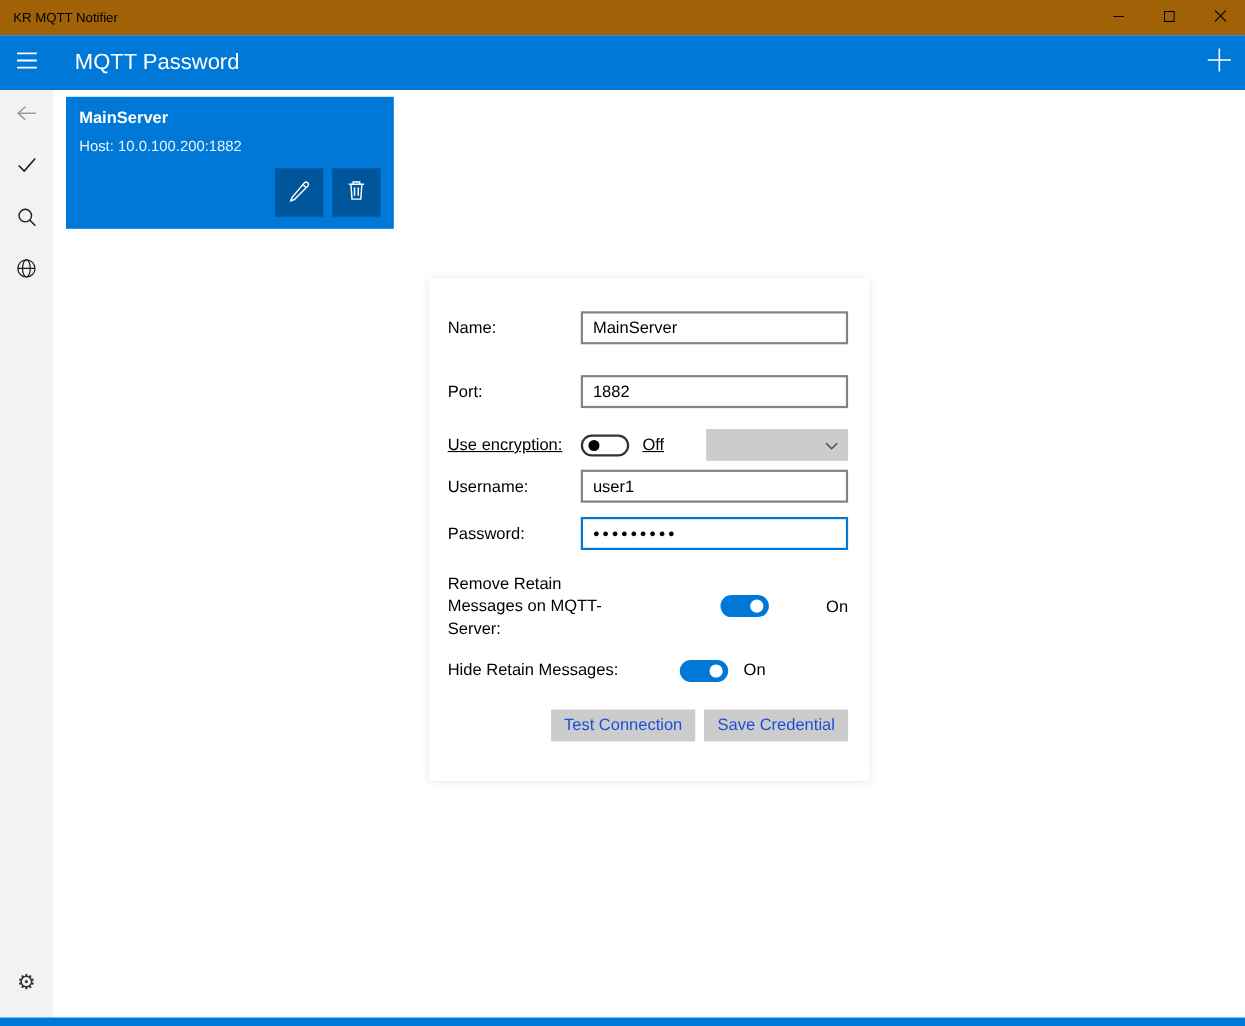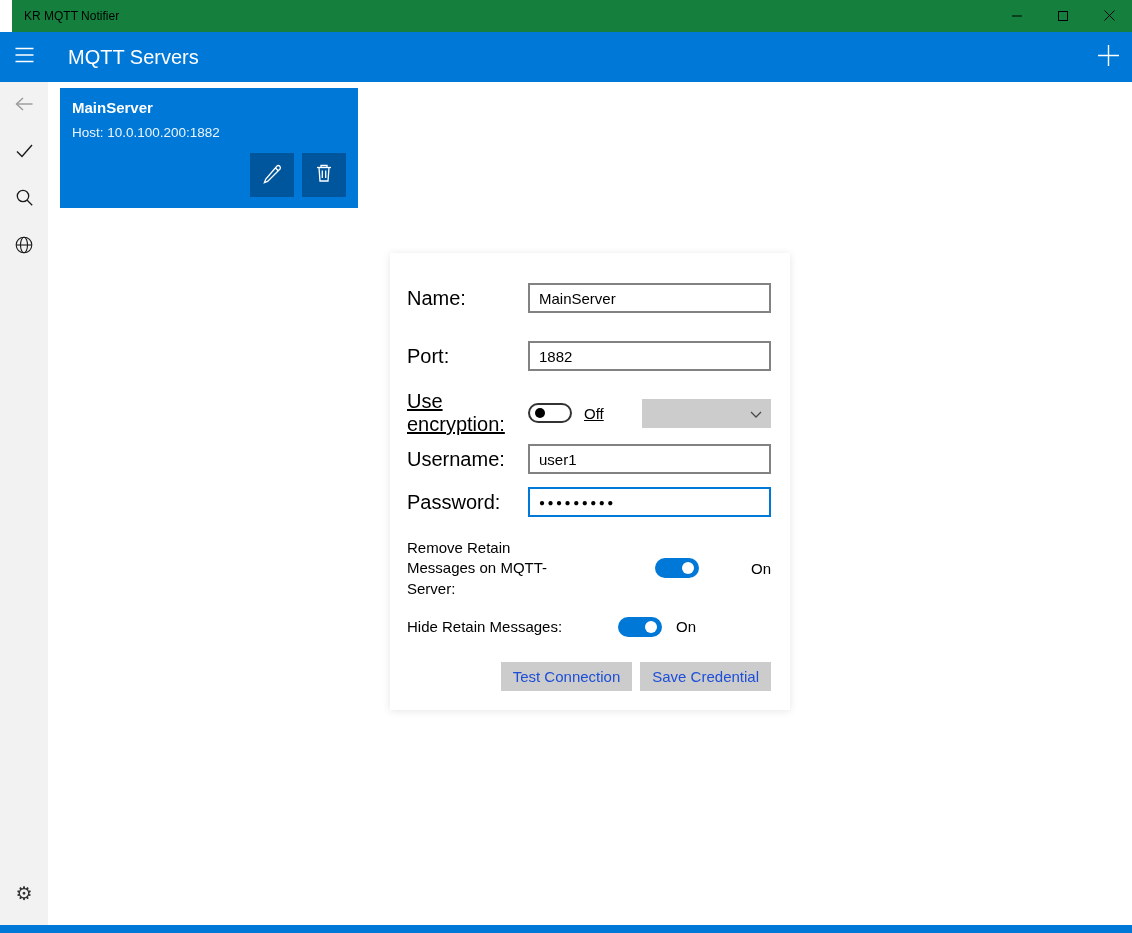--- a/index.html
+++ b/index.html
@@ -3,21 +3,21 @@
 <meta charset="utf-8">
 <style>
   * { margin:0; padding:0; box-sizing:border-box; }
   html,body { width:1132px; height:933px; }
   body {
     font-family:"Liberation Sans", sans-serif;
     background:#fff; position:relative; overflow:hidden; color:#000;
   }
 
   
-  .titlebar { position:absolute; top:0; left:12px; right:0; height:32px; background:#15803d; display:flex; align-items:center; }
+  .titlebar { position:absolute; top:0; left:0; right:0; height:32px; background:#a16207; display:flex; align-items:center; }
   .titlebar-title { font-size:12px; padding-left:12px; flex:1; color:#000; }
   .win-btn { width:46px; height:32px; display:flex; align-items:center; justify-content:center; }
 
   
   .appbar { position:absolute; top:32px; left:0; right:0; height:50px; background:var(--accent,#0078d7); display:flex; align-items:center; color:#fff; }
   .icon-btn-48 { width:48px; height:50px; display:flex; align-items:center; justify-content:center; cursor:pointer; flex-shrink:0; }
   .appbar-title { font-size:20px; font-weight:400; margin-left:20px; }
   .add-btn { margin-left:auto; }
 
   
@@ -34,21 +34,21 @@
   
   .server-card { position:absolute; left:12px; top:6px; width:298px; height:120px; background:var(--accent,#0078d7); color:#fff; padding:11px 12px; cursor:pointer; }
   .card-name { font-size:15px; font-weight:600; }
   .card-host { font-size:13.5px; margin-top:9px; color:rgba(255,255,255,0.92); }
   .card-actions { position:absolute; right:12px; bottom:11px; display:flex; gap:8px; }
   .card-action { width:44px; height:44px; background:var(--accent-dark,#00569c); display:flex; align-items:center; justify-content:center; cursor:pointer; }
 
   
   .form-panel { position:absolute; left:342px; top:171px; width:400px; height:457px; background:#fff; box-shadow:0 1px 8px rgba(0,0,0,0.10); padding:30px 19px 0 17px; }
   .frow { display:flex; align-items:center; }
-  .flabel { width:121px; flex-shrink:0; font-size:20px; }
+  .flabel { width:121px; flex-shrink:0; font-size:15px; }
   .finput { flex:1; min-width:0; height:30px; border:2px solid #828282; background:#fff; font-size:15px; padding:0 9px; font-family:inherit; color:#000; outline:none; }
   .finput.focused { border-color:var(--accent,#0078d7); }
   .pw { font-size:10px; letter-spacing:2.5px; font-weight:bold; }
 
   .mb-28 { margin-bottom:28px; } .mb-13 { margin-bottom:13px; } .mb-19 { margin-bottom:19px; }
   .mb-15 { margin-bottom:8px;text-decoration:underline; } .mb-21 { margin-bottom:21px; } .mb-18 { margin-bottom:18px;justify-content:space-between; } .mb-25 { margin-bottom:25px; }
 
   
   .toggle { width:44px; height:20px; border-radius:10px; position:relative; flex-shrink:0; cursor:pointer; }
   .toggle.off { background:#fff; border:2px solid #333; }
@@ -97,21 +97,21 @@
 </div>
 
 <div class="appbar">
   <div class="icon-btn-48">
     <span>
       <svg width="19" height="16" viewBox="0 0 19 16">
           <path d="M0.5 1.5 h18 M0.5 8 h18 M0.5 14.5 h18" stroke="#fff" stroke-width="1.6"></path>
         </svg>
     </span>
   </div>
-  <span class="appbar-title">MQTT Servers</span>
+  <span class="appbar-title">MQTT Password</span>
   <div class="icon-btn-48 add-btn">
     <span>
       <svg width="23" height="23" viewBox="0 0 23 23">
           <path d="M11.5 1 v21 M1 11.5 h21" stroke="#fff" stroke-width="1.4"></path>
         </svg>
     </span>
   </div>
 </div>
 
 <div class="sidebar">

